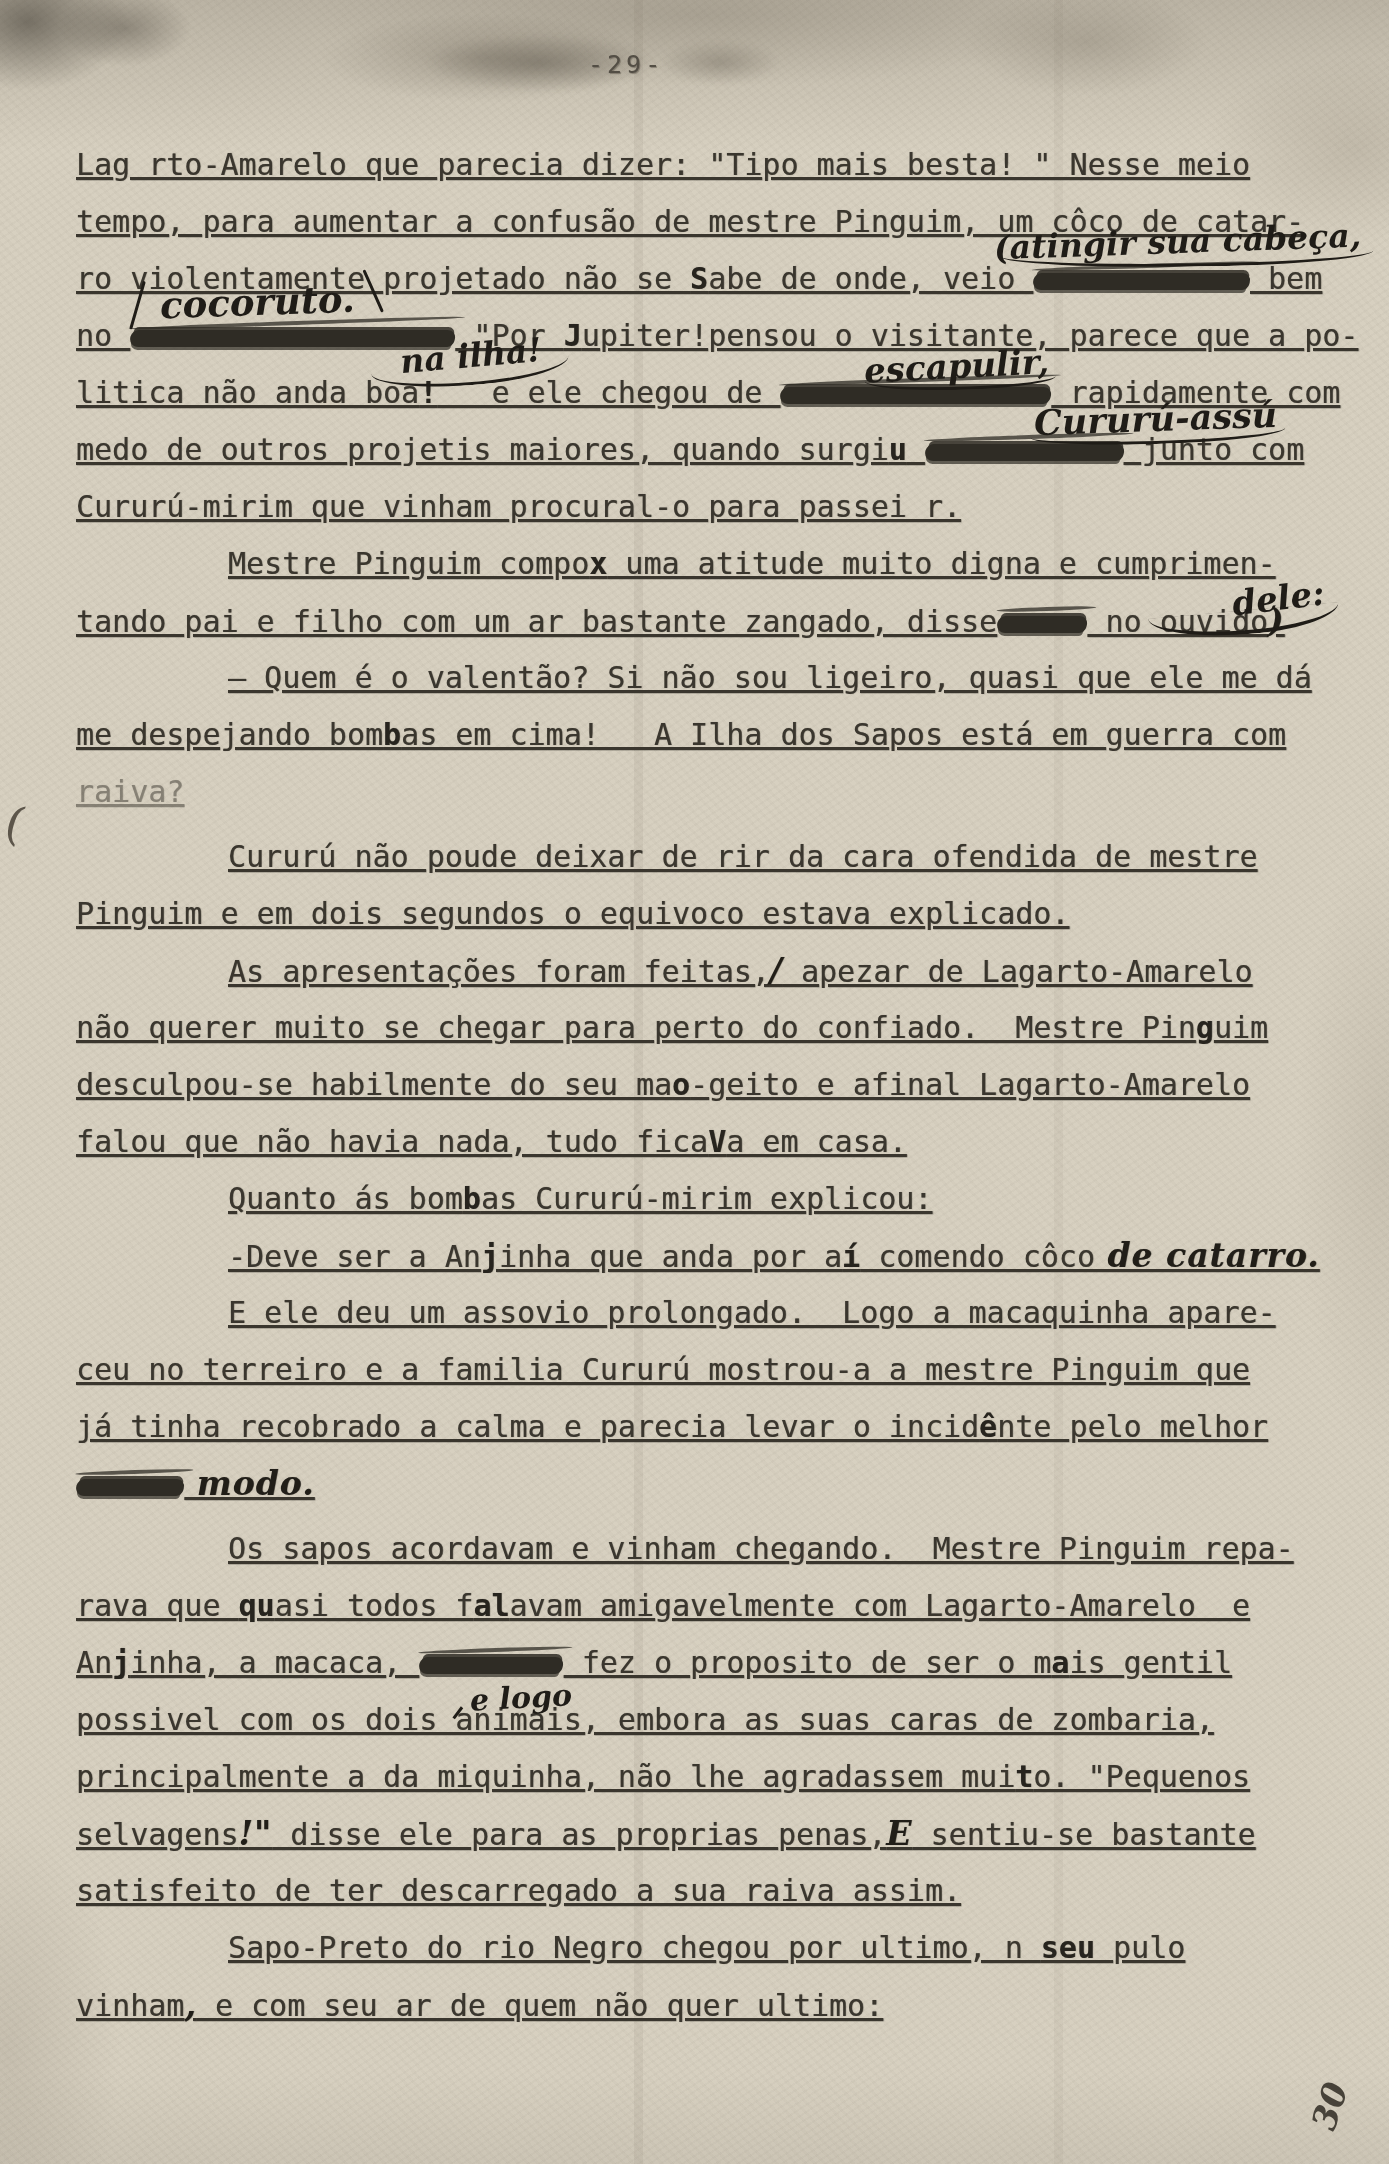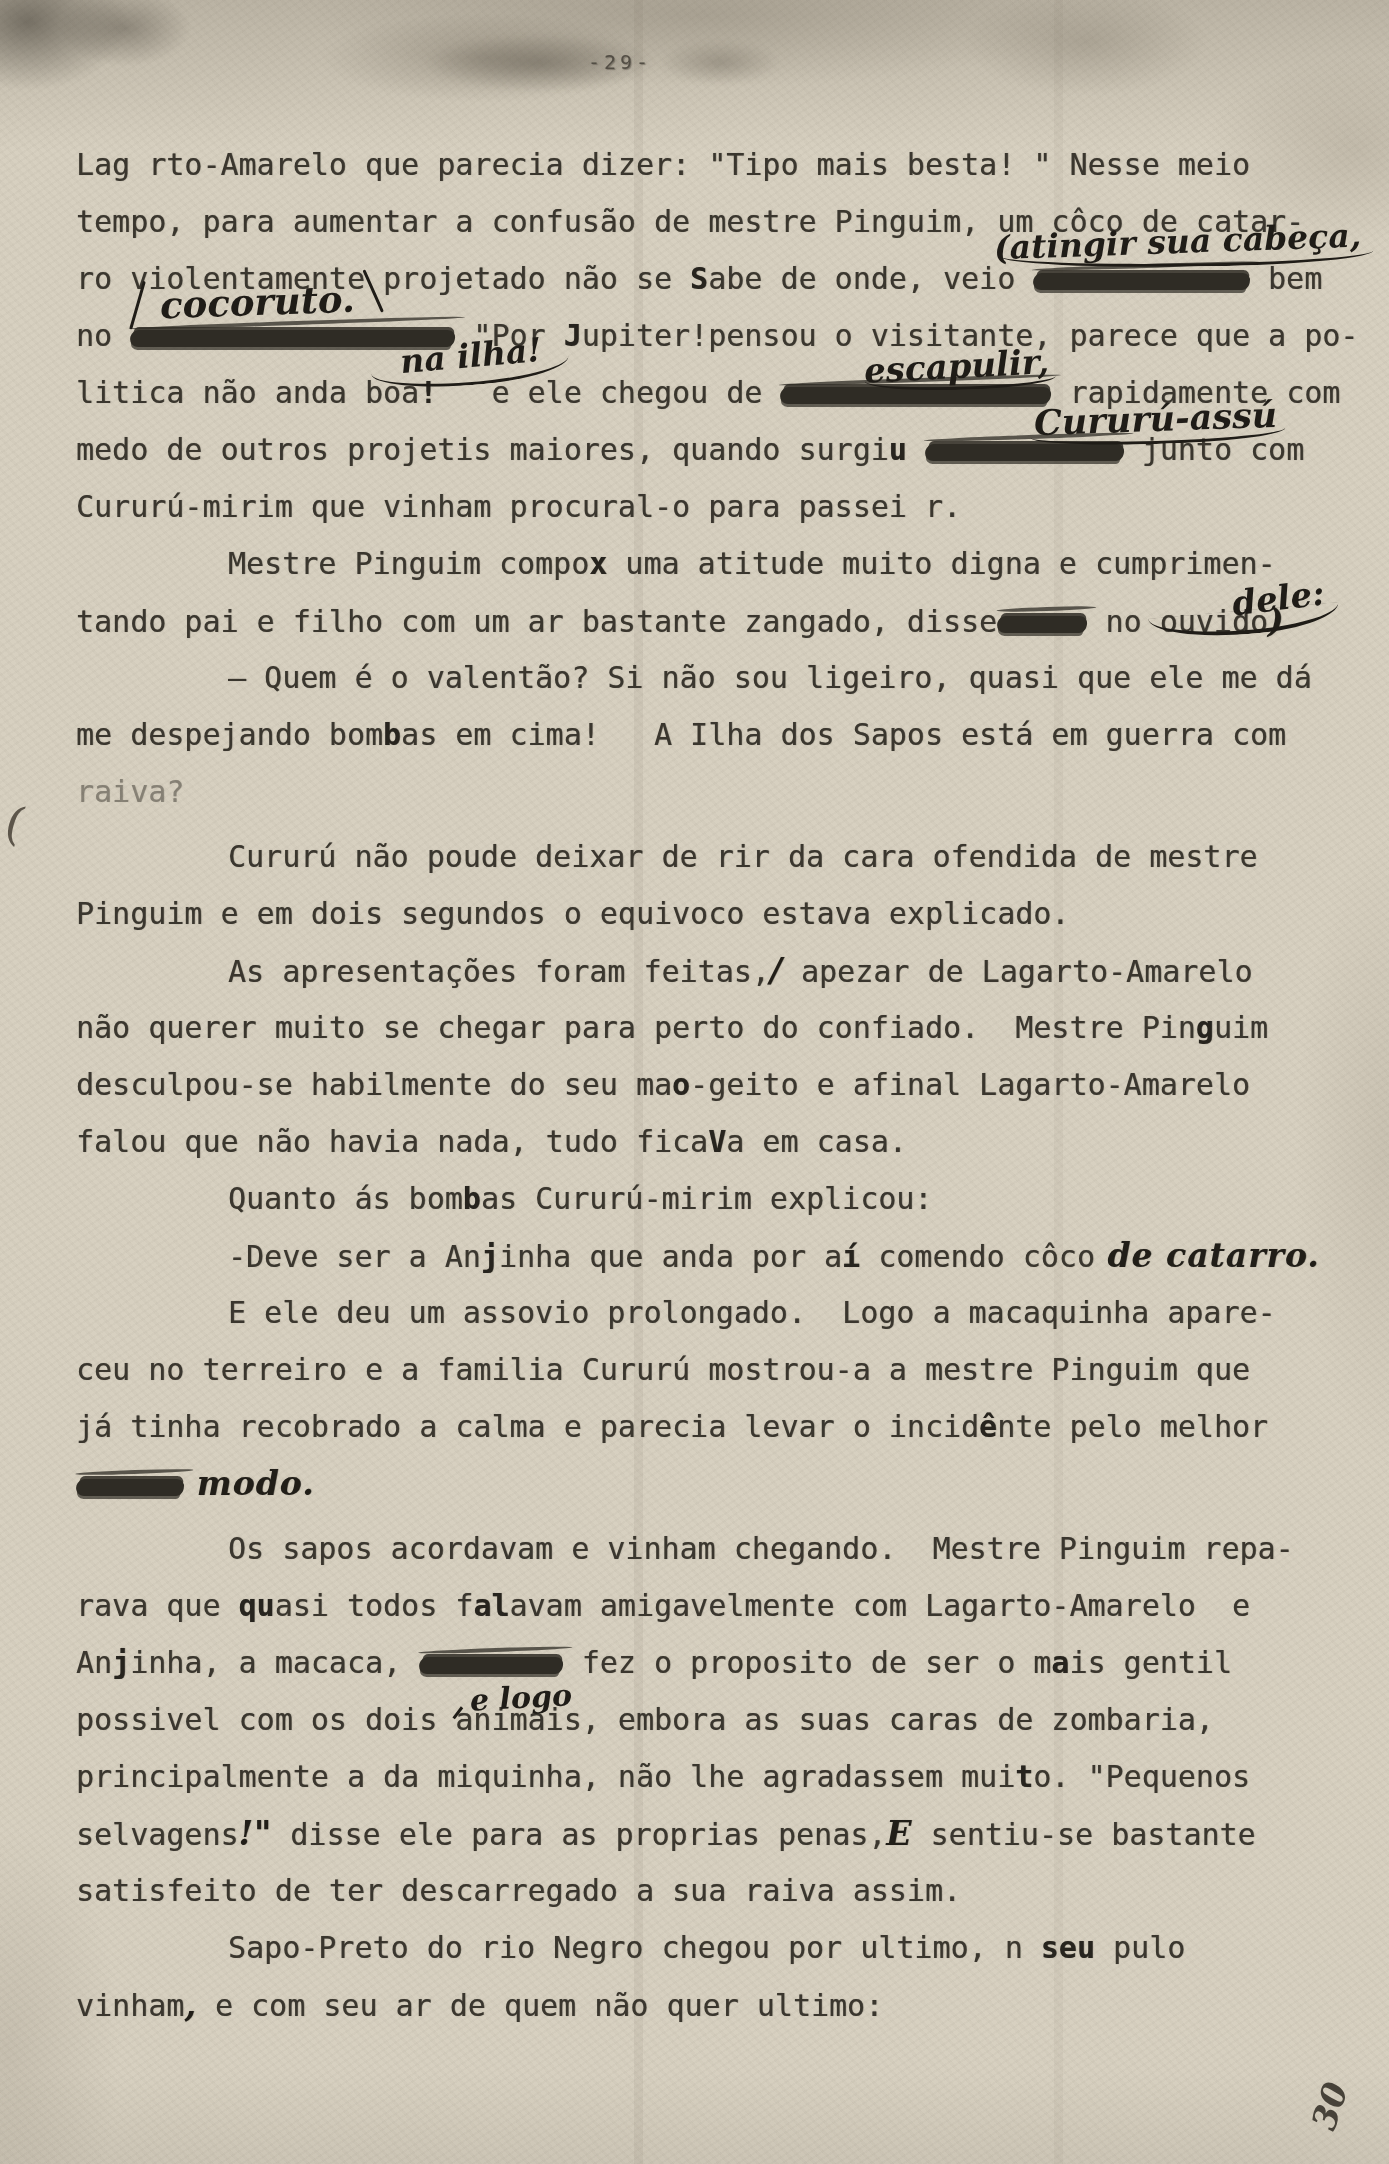--- a/index.html
+++ b/index.html
@@ -28,20 +28,21 @@
     content:"";position:absolute;inset:0;pointer-events:none;
     background:
       linear-gradient(90deg, transparent 0 634px, rgba(118,108,94,.10) 634px 643px, transparent 643px),
       linear-gradient(90deg, transparent 0 1054px, rgba(118,108,94,.07) 1054px 1063px, transparent 1063px);
   }
   
   .typed{
     position:absolute;left:76px;top:136px;right:30px;
     font-size:30px;line-height:57px;color:#3a362e;
     text-shadow:0.5px 0.4px 0.7px rgba(52,48,40,.60);
+    text-decoration:underline;
   }
   .line{height:57px;white-space:pre;}
   .line.ind{padding-left:152px;}
   .line.gap{margin-top:8px;}
   .t{}
   .b{font-weight:bold;color:#27241e;}
   .f{opacity:.5;}
   .h{
     font-family:"DejaVu Serif", serif;font-style:italic;font-weight:bold;
     font-size:33px;letter-spacing:1px;color:#211e18;
@@ -80,21 +81,21 @@
     border-bottom:3px solid #1f1c17;border-radius:0 0 50% 60%/0 0 100% 90%;}
   .ann-dele{left:1232px;top:578px;font-size:34px;transform:rotate(-7deg);}
   .ann-dele::after{content:"";position:absolute;left:-86px;right:-12px;bottom:-12px;height:20px;
     border-bottom:4px solid #1f1c17;border-radius:0 0 45% 55%/0 0 100% 100%;transform:rotate(2deg);}
   .ann-elogo{left:470px;top:1680px;font-size:30px;transform:rotate(-3deg);}
   .ann-elogo::before{content:"";position:absolute;left:-16px;bottom:-6px;width:14px;height:14px;
     border-left:3px solid #1f1c17;border-bottom:0;transform:rotate(40deg);}
   
   .page-num-top{
     position:absolute;left:588px;top:50px;
-    font-size:20px;letter-spacing:4px;color:#534e45;
+    font-size:25px;letter-spacing:4px;color:#534e45;
     filter:blur(.5px);text-shadow:1px 1px 1px rgba(80,74,64,.5);
   }
   .num-smudge{
     position:absolute;left:425px;top:34px;width:230px;height:58px;border-radius:50%;
     background:radial-gradient(closest-side, rgba(88,82,71,.45), rgba(88,82,71,0));
     filter:blur(2px);
   }
   .num-smudge2{
     position:absolute;left:660px;top:40px;width:120px;height:45px;border-radius:50%;
     background:radial-gradient(closest-side, rgba(95,88,76,.35), rgba(95,88,76,0));

